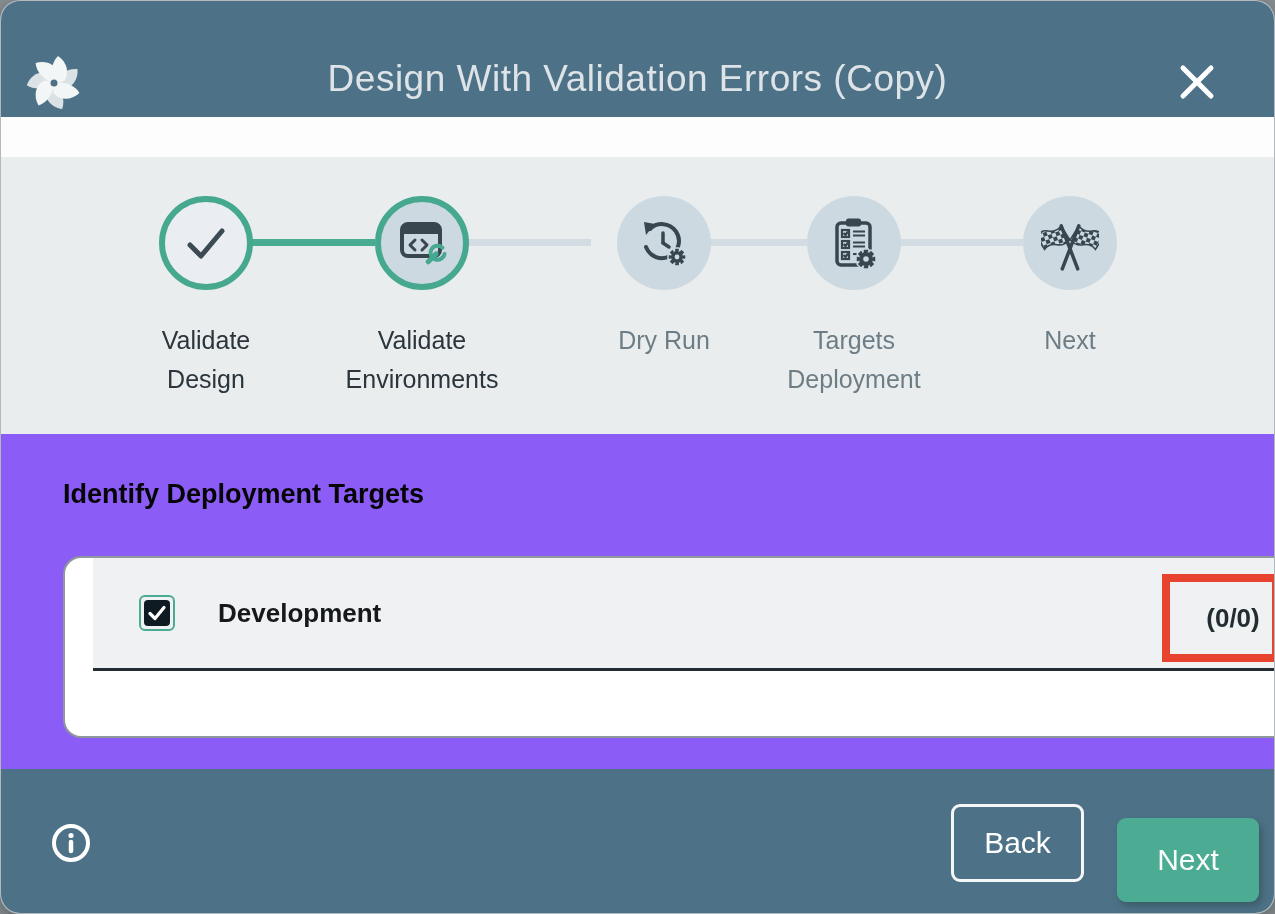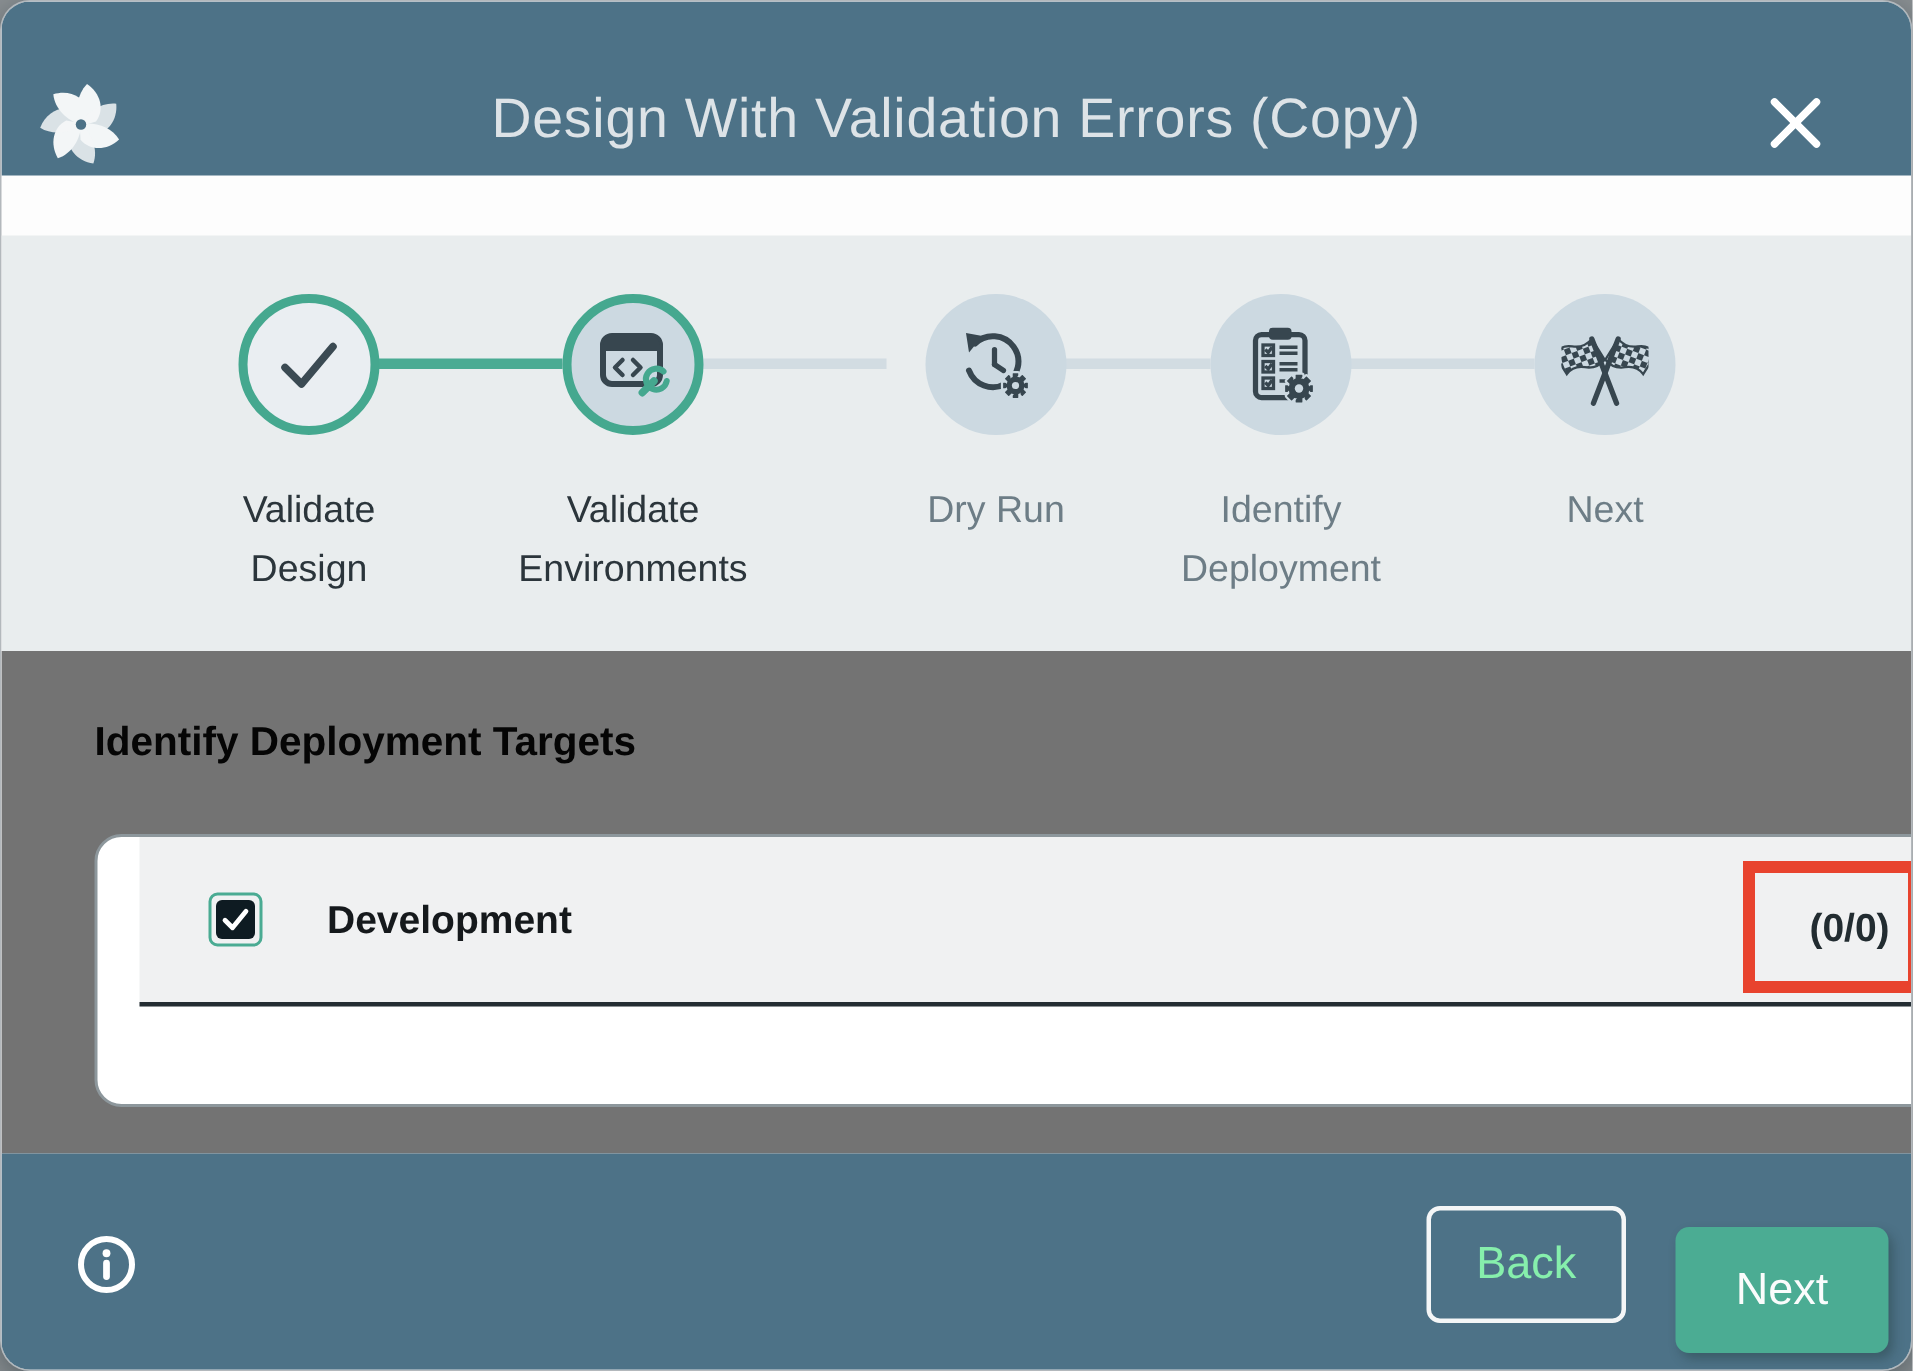--- a/index.html
+++ b/index.html
@@ -52,21 +52,21 @@
   .circle.complete{background:#eaeef2;}
   .circle.active{background:#ccd9e1;}
   .circle.upcoming{background:#ccd9e1;}
   .step-label{
     margin:31px auto 0;max-width:172px;
     font-size:25px;line-height:39px;
   }
   .step-label.done-lbl{color:#2b353b;}
   .step-label.todo-lbl{color:#6d7d86;}
   
-  .content{position:absolute;left:0;top:433px;width:100%;height:335px;background:#737373;}
+  .content{position:absolute;left:0;top:433px;width:100%;height:335px;background:#8b5cf6;}
   .content h2{
     margin:0;position:absolute;left:62px;top:45px;
     font-size:27px;font-weight:bold;color:#050505;
   }
   .targets-box{
     position:absolute;left:62px;top:122px;width:1228px;height:182px;
     border:2px solid #8d979c;border-radius:18px;box-sizing:border-box;
     background:#ffffff;overflow:hidden;padding-left:28px;
   }
   .target-row{
@@ -103,21 +103,21 @@
     background:none;border:none;padding:0;cursor:pointer;
   }
   .btn{
     position:absolute;border-radius:9px;font-size:30px;
     display:flex;align-items:center;justify-content:center;
     cursor:pointer;box-sizing:border-box;
     font-family:"Liberation Sans","DejaVu Sans",sans-serif;
   }
   .btn-back{
     left:950px;top:35px;width:133px;height:78px;
-    background:transparent;border:3px solid #f4f6f7;color:#86efac;text-align:center;
+    background:transparent;border:3px solid #f4f6f7;color:#ffffff;text-align:center;
   }
   .btn-next{
     left:1116px;top:49px;width:142px;height:84px;
     background:#4bac93;border:none;color:#fafcfc;
     box-shadow:3px 4px 7px rgba(25,50,45,.35);
   }
 </style>
 </head>
 <body>
 
@@ -223,21 +223,21 @@
               <rect x="-10" y="-3" width="20" height="6" rx="1"></rect>
               <rect x="-10" y="-3" width="20" height="6" rx="1" transform="rotate(45)"></rect>
               <rect x="-10" y="-3" width="20" height="6" rx="1" transform="rotate(90)"></rect>
               <rect x="-10" y="-3" width="20" height="6" rx="1" transform="rotate(135)"></rect>
             </g>
             <circle r="7" fill="#37464f"></circle>
             <circle r="2.8" fill="#ccd9e1"></circle>
           </g>
         </svg>
       </div>
-      <div class="step-label todo-lbl">Identify Deployment</div>
+      <div class="step-label todo-lbl">Targets Deployment</div>
     </div>
 
     <div class="step" style="left:961px">
       <div class="circle upcoming">
         <svg width="58" height="56" viewBox="0 0 58 56">
           <defs>
             <pattern id="chk" width="8" height="8" patternUnits="userSpaceOnUse">
               <rect width="4" height="4" fill="#37464f"></rect>
               <rect x="4" y="4" width="4" height="4" fill="#37464f"></rect>
             </pattern>

